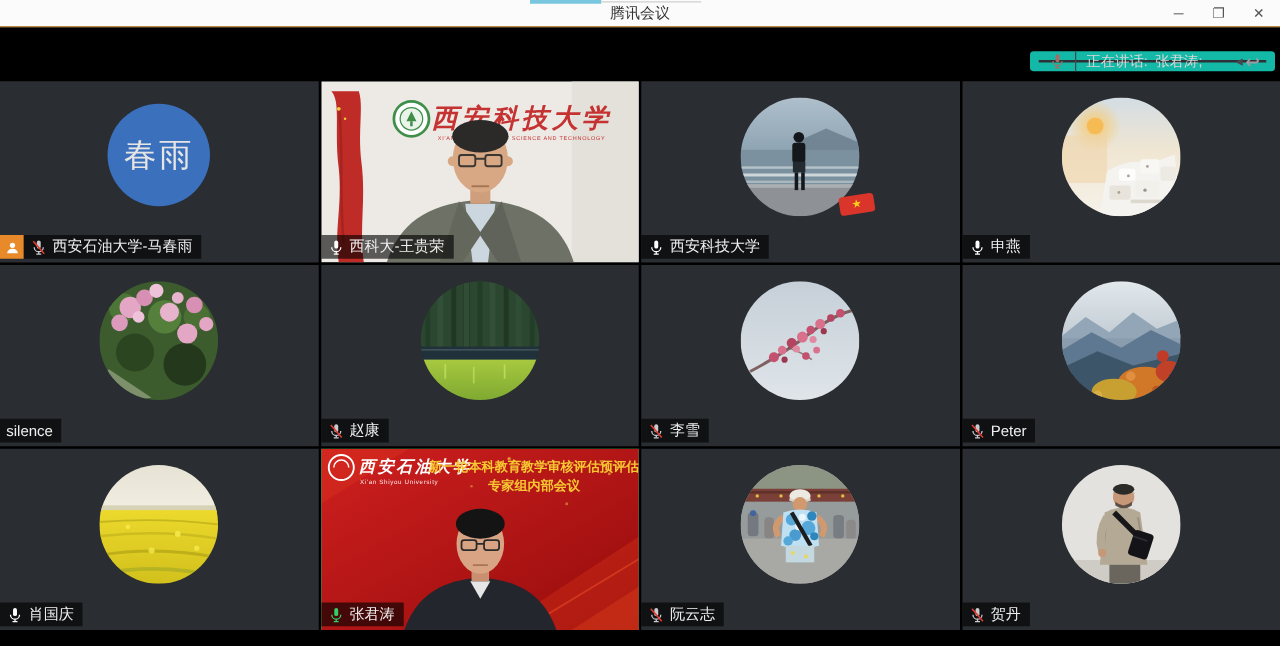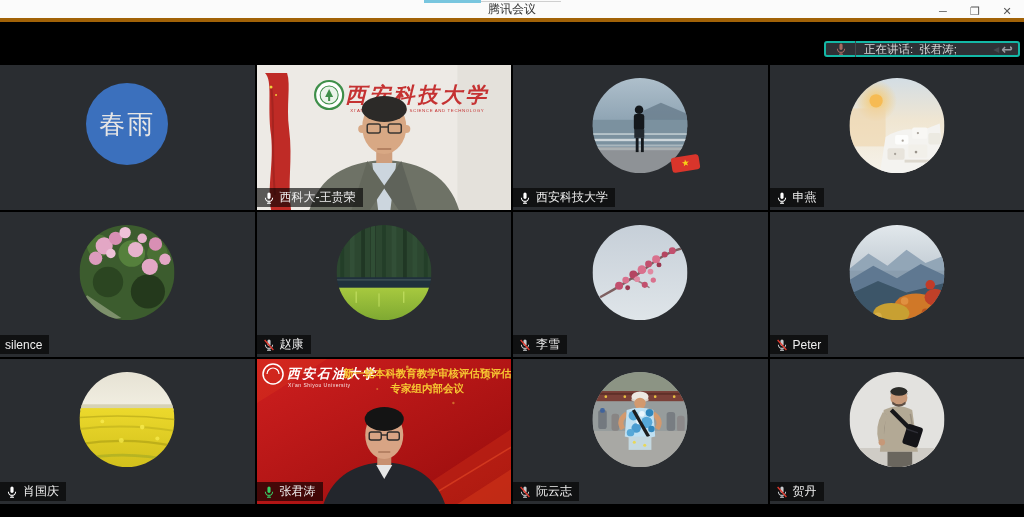--- a/index.html
+++ b/index.html
@@ -2,31 +2,31 @@
 <html><head>
 <meta charset="utf-8">
 <style>
   * { margin:0; padding:0; box-sizing:border-box; }
   html,body { width:1024px; height:517px; overflow:hidden; background:#000;
     font-family:"Liberation Sans","DejaVu Sans",sans-serif; }
   .window { position:relative; width:1024px; height:517px; background:#000; }
 
   
   .titlebar { position:relative; height:22px; background:#fbfbfb; display:flex;
-    align-items:center; justify-content:center; border-bottom:4px solid #a16207; }
+    align-items:center; justify-content:center; border-bottom:1px solid #a16207; }
   .titlebar .title { font-size:12px; color:#333; }
   .top-accent { position:absolute; left:424px; top:0; width:57px; height:3px; background:#79c6df; }
   .top-accent-line { position:absolute; left:481px; top:1px; width:80px; height:1px; background:#cfcfcf; }
   .win-controls { position:absolute; right:8px; top:0; height:22px; display:flex; align-items:center; gap:14px; }
   .win-btn { font-size:11px; color:#555; width:18px; text-align:center; cursor:default; line-height:22px; }
 
   
   .statusbar { position:relative; height:43px; background:#000; }
   .speaking-pill { position:absolute; right:4px; top:19px; width:196px; height:16px;
-    background:#2e3136; border:2px solid #14b8a6; border-radius:3px;
+    background:#2e3136; border:7px solid #14b8a6; border-radius:3px;
     display:flex; align-items:center;justify-content:space-between; }
   .pill-mic { width:30px; display:flex; align-items:center; justify-content:center;
     border-right:1px solid #45484d; height:16px; }
   .pill-text { flex:1; font-size:11.5px; color:#d8d8d8; padding-left:8px; white-space:nowrap; }
   .pill-text .spk { margin-left:6px; }
   .pill-icons { display:flex; align-items:center; gap:2px; padding-right:5px; }
   .tri-icon { color:#46494f; font-size:12px; }
   .undo-icon { color:#9a9da2; font-size:14px; font-weight:bold; }
 
   
@@ -113,20 +113,34 @@
   </div>
 
   <div class="grid">
 
     <div class="tile">
       <div class="avatar-wrap">
           <div class="avatar-circle avatar-blue">
         <span>春雨</span>
           </div>
         </div>
+      <div class="label-row">
+        <span class="host-badge">
+            <svg viewBox="0 0 24 24">
+              <use href="#sym-person"></use>
+            </svg>
+          </span>
+        <span class="label-dark">
+          <svg class="mic mic-muted" viewBox="0 0 24 24">
+              <use href="#sym-mic"></use>
+              <use href="#sym-slash"></use>
+            </svg>
+          <span class="pname">西安石油大学-马春雨</span>
+        </span>
+      </div>
     </div>
 
     <div class="tile">
       <div class="video-fill">
         <svg viewBox="0 0 254 145" preserveAspectRatio="none">
           <rect width="254" height="145" fill="#edeae5"></rect>
           <rect x="200" width="54" height="145" fill="#e4e1db"></rect>
           <path d="M8,8 C16,16 10,40 14,70 C17,100 10,120 14,145 L34,145 C30,118 36,95 32,64 C29,40 34,20 30,8 Z" fill="#bf2b26"></path>
           <path d="M14,20 C18,50 14,90 18,130" stroke="#8e1d1a" stroke-width="2" fill="none" opacity="0.5"></path>
           <circle cx="14" cy="22" r="1.5" fill="#f2cf3a"></circle>

